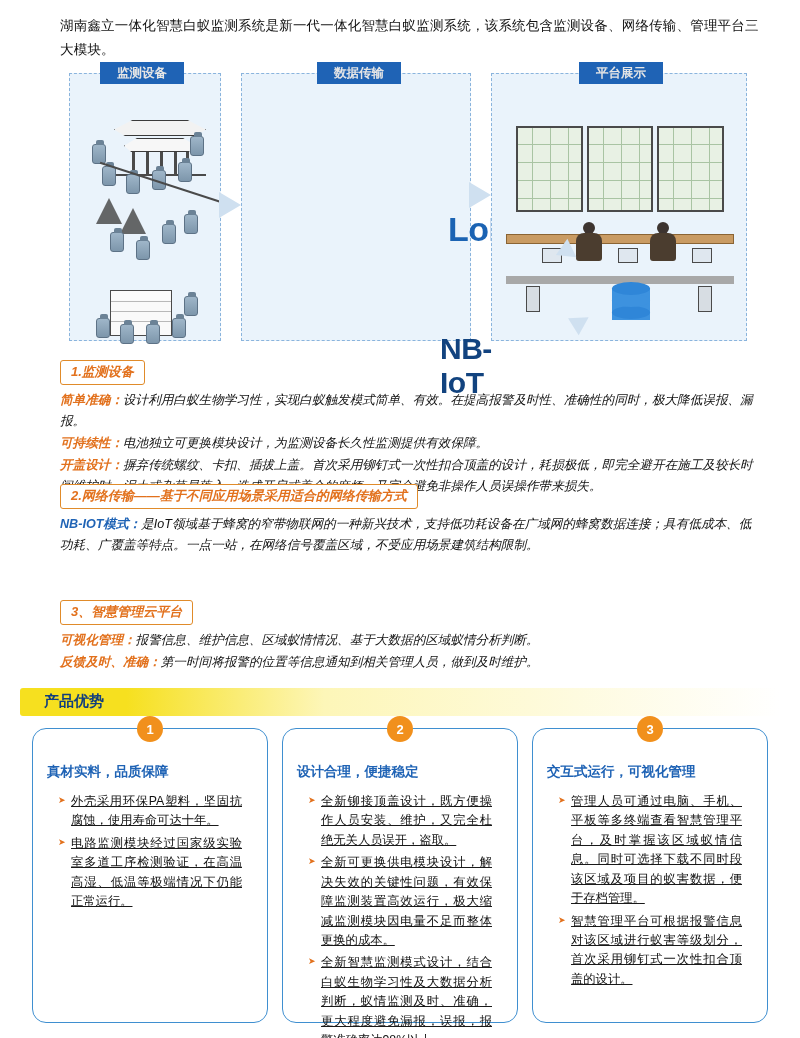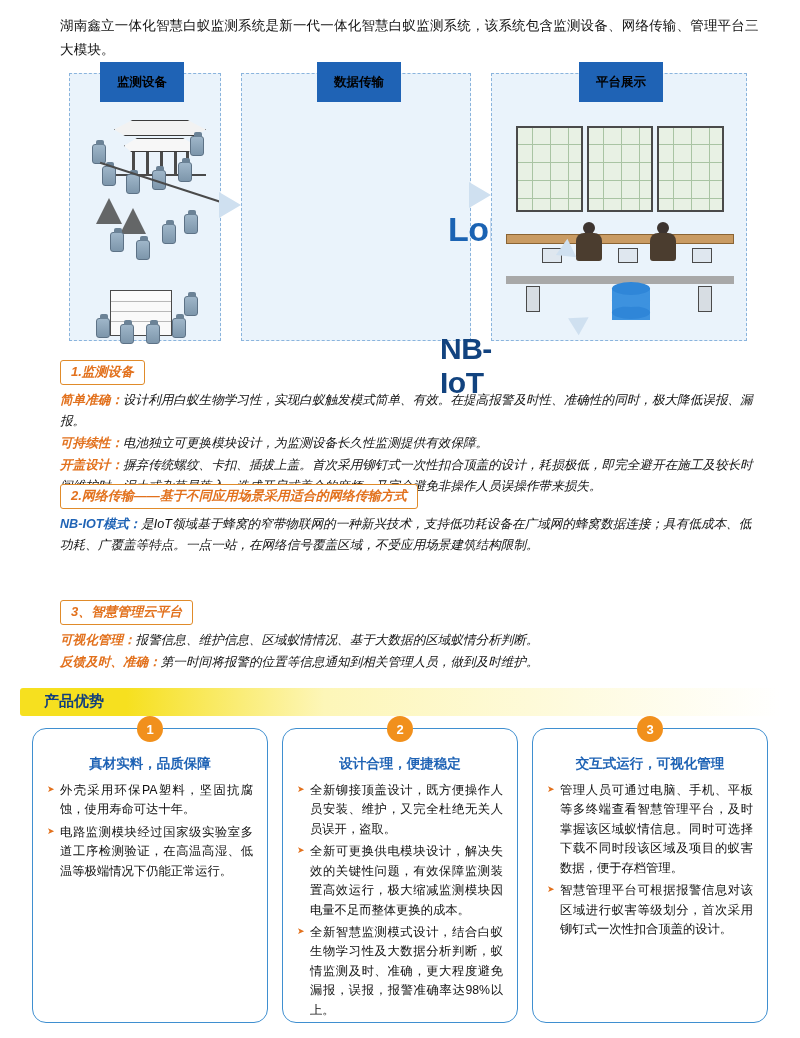--- a/index.html
+++ b/index.html
@@ -26,23 +26,23 @@
     color: #111;
     letter-spacing: .2px;
   }
 
   
   .diagram {
     position: absolute; left: 55px; top: 62px; width: 700px; height: 290px;
   }
   .dg-tab {
     position: absolute;
-    height: 40px;
+    height: 22px;
     background: #1f63b5;
-    color: #000000;
+    color: #e5e5e5;
     font-size: 12.5px;
     font-weight: bold;
     display: flex; align-items: center; justify-content: center;
     padding: 0 0;
     z-index: 4;
   }
   .dg-tab.t1 { left: 45px; top: 0; width: 84px; }
   .dg-tab.t2 { left: 262px; top: 0; width: 84px; }
   .dg-tab.t3 { left: 524px; top: 0; width: 84px; }
 
@@ -241,24 +241,24 @@
     flex:1; border: 1px solid #3f8fd0; border-radius: 14px;
     position: relative; padding: 26px 14px 10px 14px; background:#fff;
   }
   .badge {
     position:absolute; left: 50%; top: -13px; transform: translateX(-50%);
     width: 26px; height: 26px; border-radius: 50%;
     background: #f1901c; color: #fff; font-size: 13px; font-weight: bold;
     display:flex; align-items:center; justify-content:center;
   }
   .card h3 {
-    margin: 0 0 8px 0; text-align:center;
+    margin: 8px 0 8px 0; 
     font-size: 13.5px; color: #1f63b5; font-weight: bold;
   }
-  .card ul { margin: 0; padding: 0; list-style: none; }
+  .card ul { margin: 11px; padding: 0; list-style: none; text-decoration: underline; }
   .card li {
     position: relative; padding-left: 13px; margin-bottom: 3px;
     font-size: 12.3px; line-height: 1.58; color: #111; text-align: justify;
   }
   .card li::before {
     content: "\27A4";
     position: absolute; left: 0; top: 0;
     color: #e2711d; font-size: 9px; line-height: 1.9;
   }
 </style>

